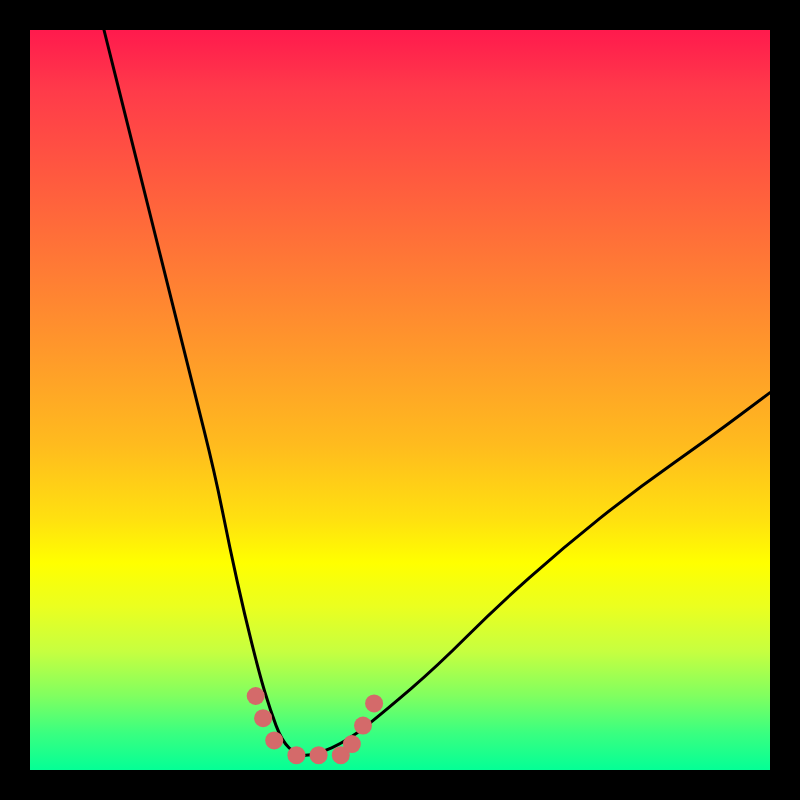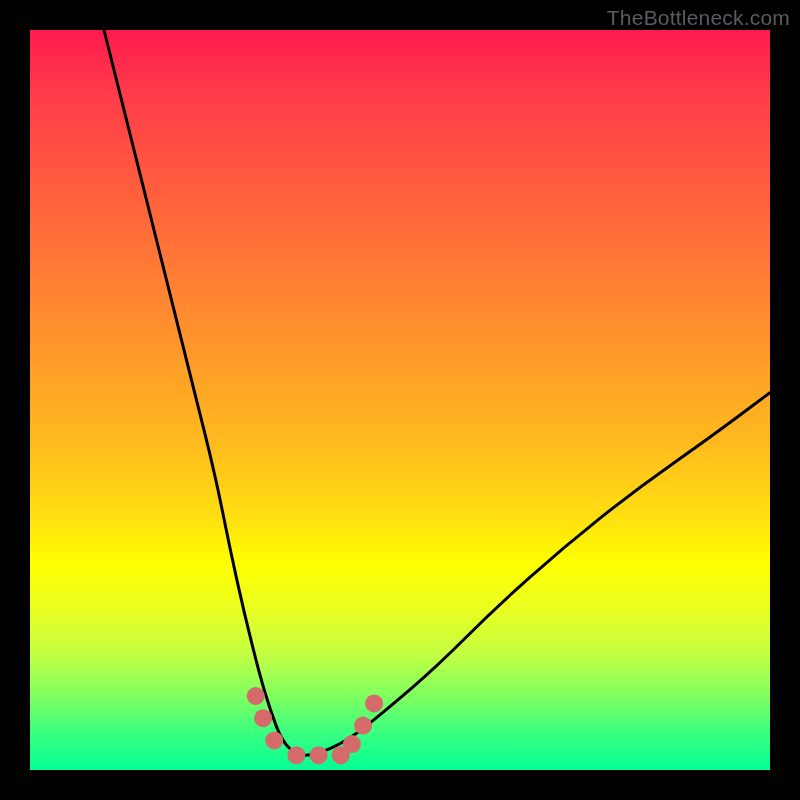--- a/index.html
+++ b/index.html
@@ -56,21 +56,20 @@
     left: 0; top: 0;
     width: 740px; height: 740px;
     overflow: visible;
   }
 </style>
 </head>
 <body>
 
 <div class="outer">
 
-  <div class="watermark">TheBottleneck.com</div>
 
   <div class="plot-area">
     <svg class="curve" viewBox="0 0 740 740">
       <path id="curve-path" fill="none" stroke="#000" stroke-width="3" stroke-linecap="round" stroke-linejoin="round" d="M 74.0 0.0 Q 74.0 0.0 85.1 44.4 Q 96.2 88.8 107.3 133.2 Q 118.4 177.6 129.5 222.0 Q 140.6 266.4 151.7 310.8 Q 162.8 355.2 173.9 399.6 Q 185.0 444.0 192.4 481.0 Q 199.8 518.0 207.2 551.3 Q 214.6 584.6 222.0 614.2 Q 229.4 643.8 234.9 662.3 Q 240.5 680.8 246.1 695.6 Q 251.6 710.4 259.0 717.8 Q 266.4 725.2 275.6 725.2 Q 284.9 725.2 301.6 717.8 Q 318.2 710.4 336.7 695.6 Q 355.2 680.8 381.1 658.6 Q 407.0 636.4 436.6 606.8 Q 466.2 577.2 499.5 547.6 Q 532.8 518.0 569.8 488.4 Q 606.8 458.8 643.8 432.9 Q 680.8 407.0 710.4 384.8 T 740.0 362.6"></path>
       <g id="marker-group">
           <circle cx="225.7" cy="666.0" r="9" fill="#d46a6a"></circle>
           <circle cx="233.1" cy="688.2" r="9" fill="#d46a6a"></circle>
           <circle cx="244.2" cy="710.4" r="9" fill="#d46a6a"></circle>
           <circle cx="266.4" cy="725.2" r="9" fill="#d46a6a"></circle>
           <circle cx="288.6" cy="725.2" r="9" fill="#d46a6a"></circle>

